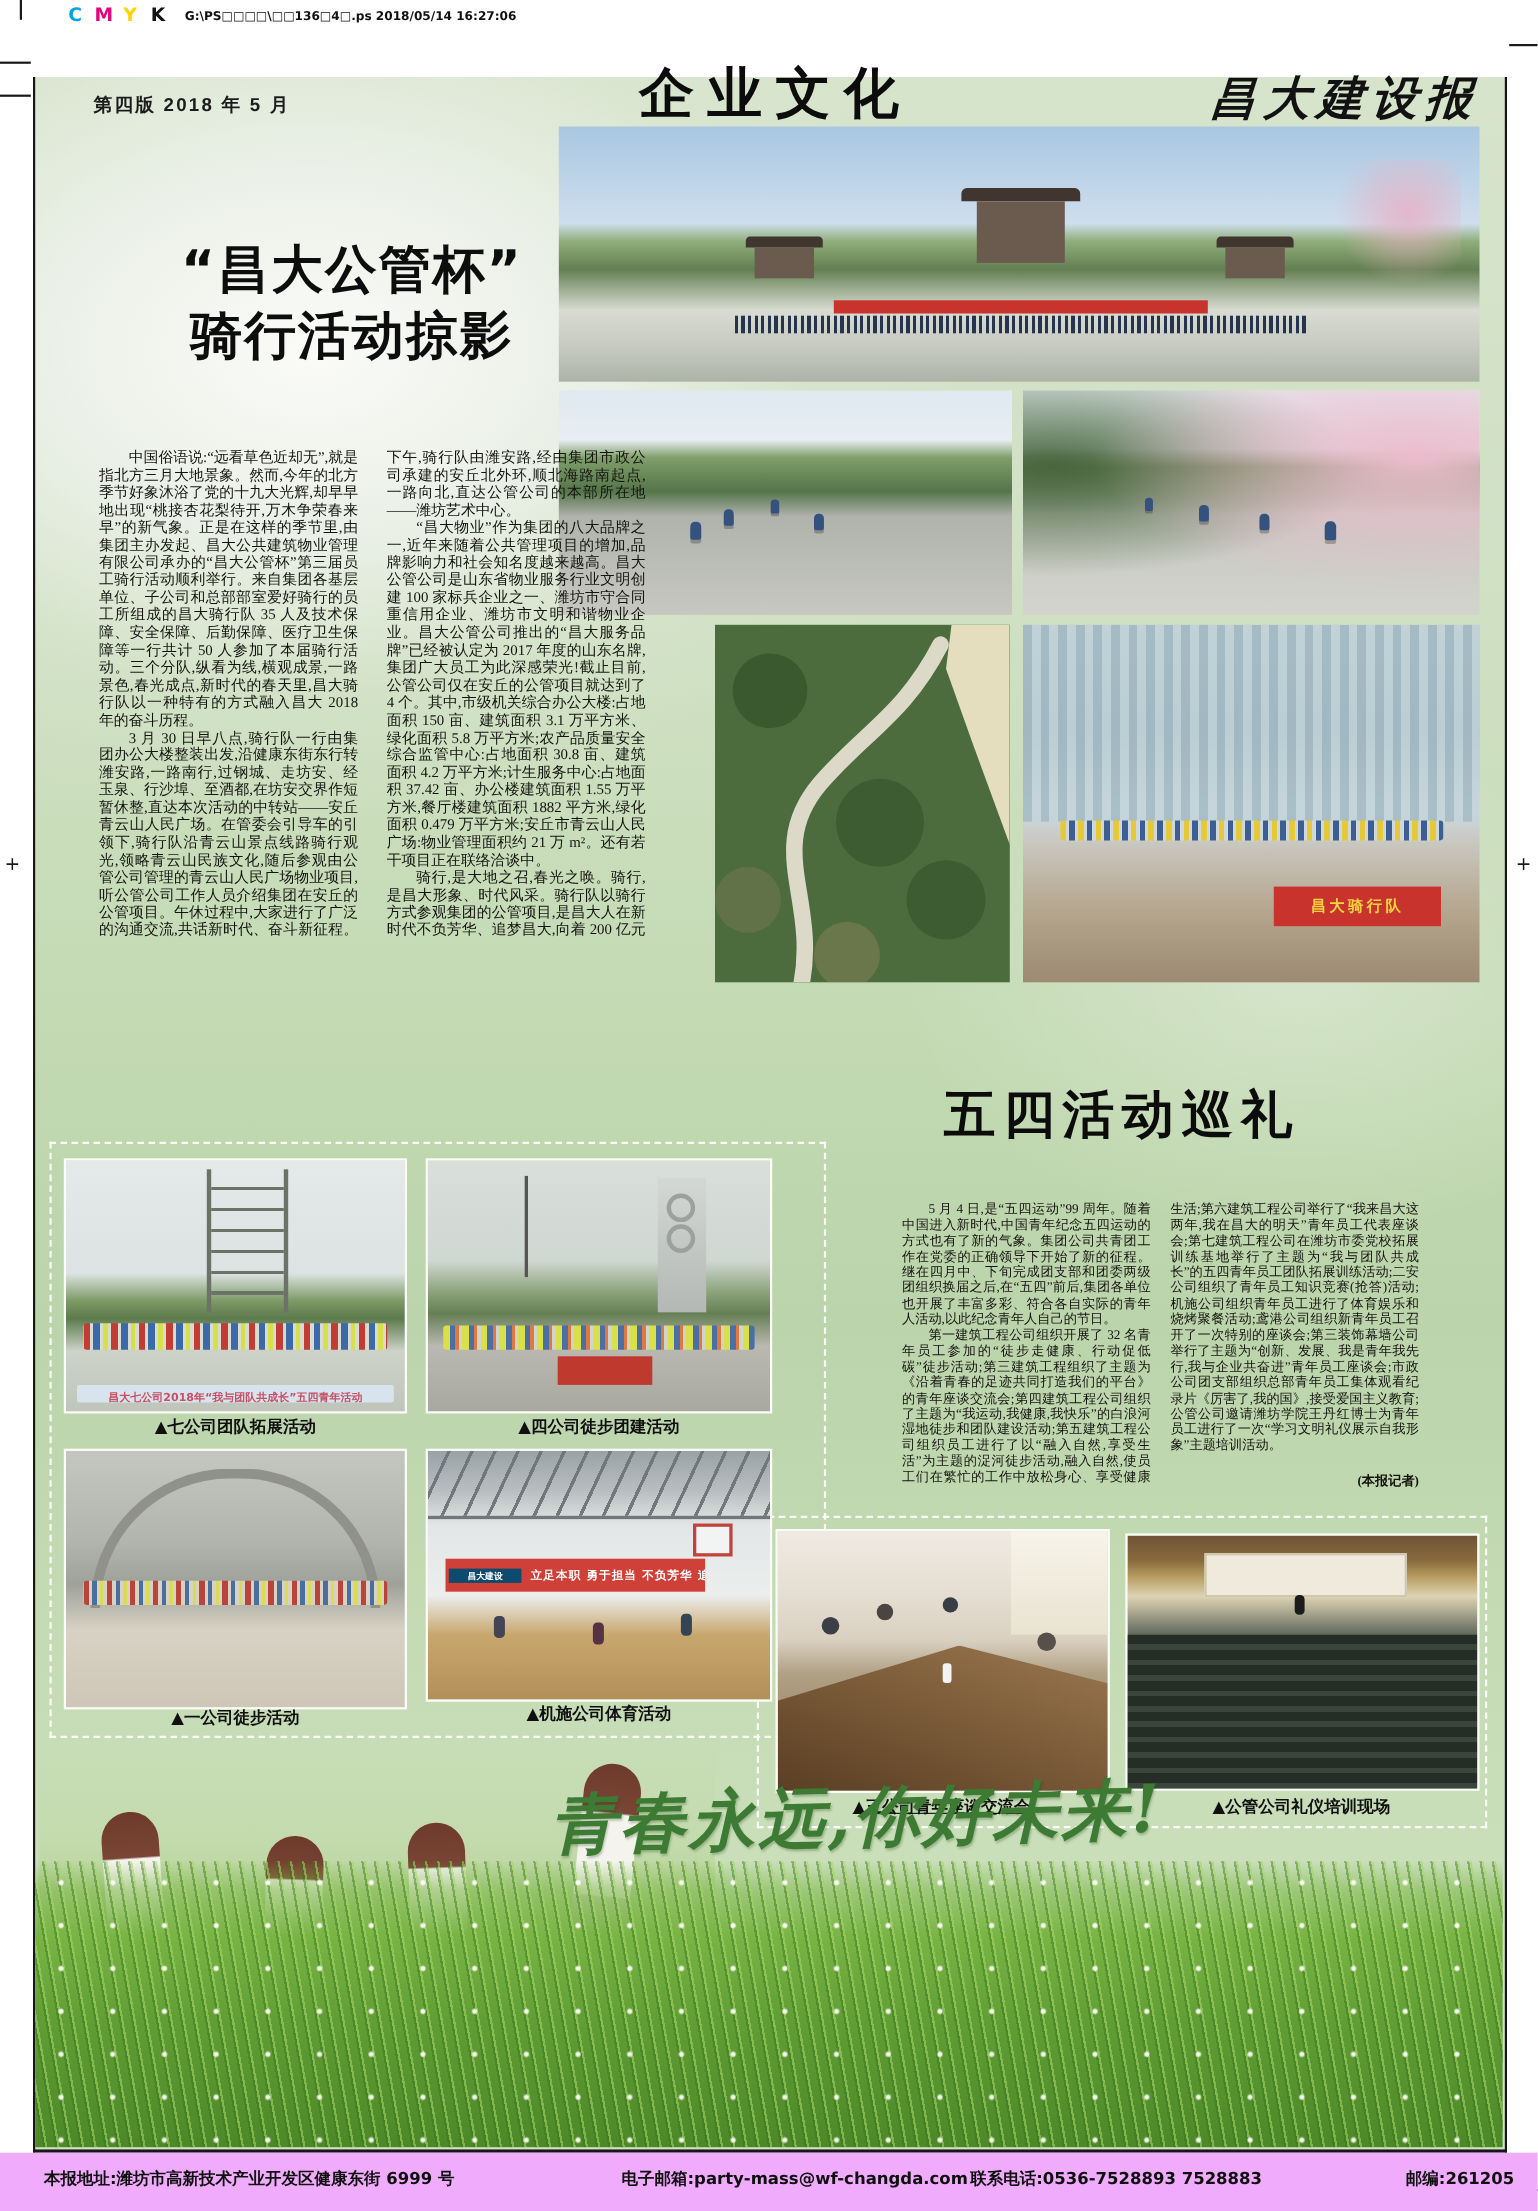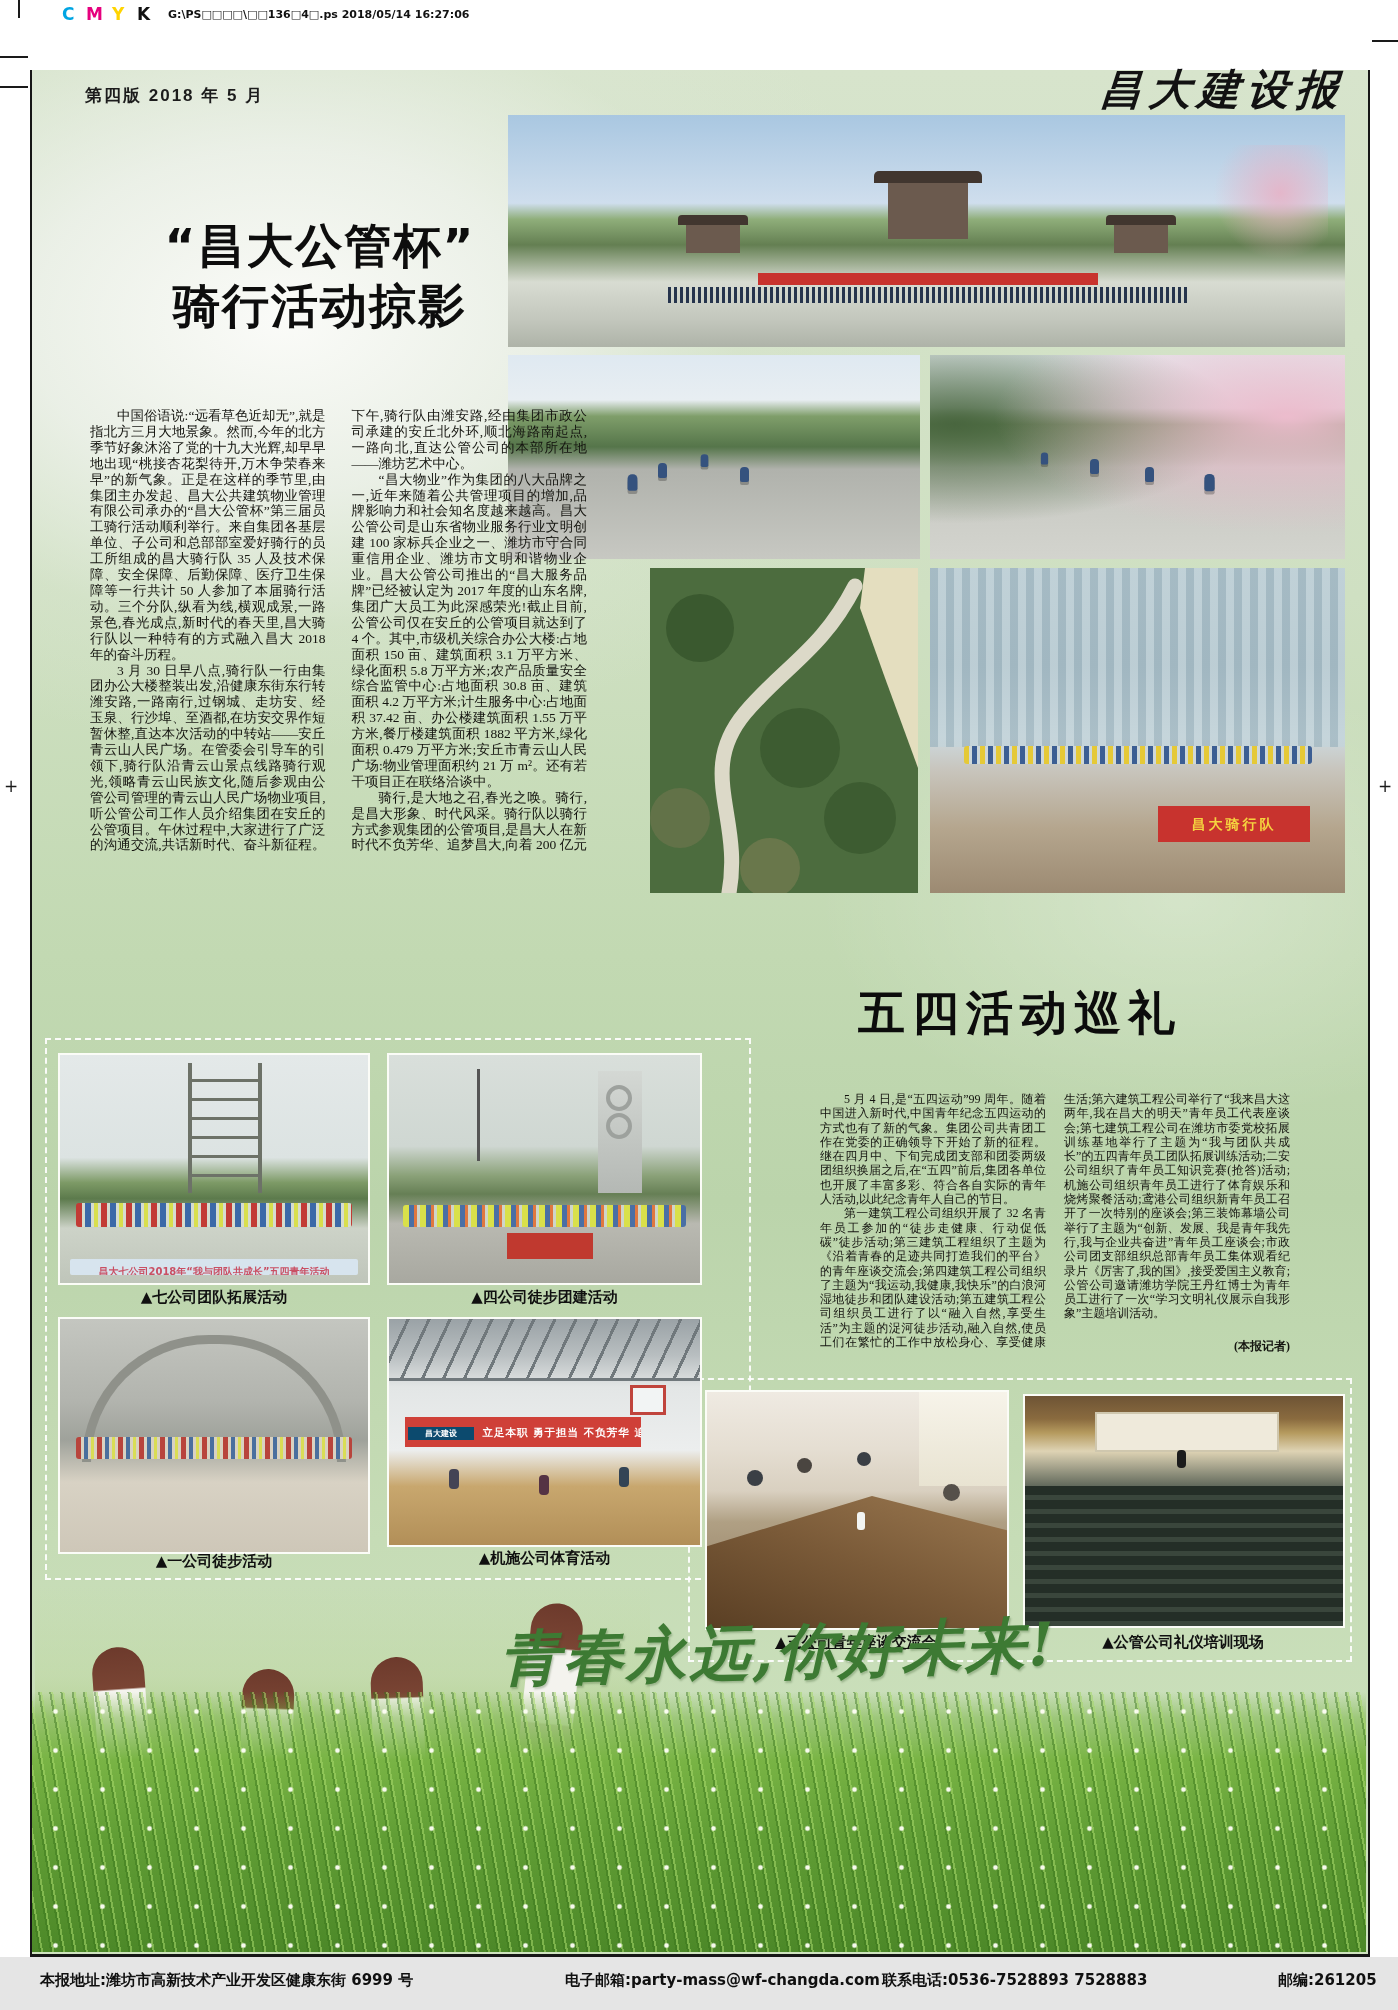--- a/index.html
+++ b/index.html
@@ -52,21 +52,21 @@
     background:
       radial-gradient(circle, rgba(255,255,246,.95) 0 1.5px, rgba(255,255,246,0) 3.2px),
       repeating-linear-gradient(80deg, rgba(255,255,255,0) 0 7px, rgba(55,115,25,.45) 7px 9px, rgba(165,215,105,.55) 9px 11px),
       linear-gradient(180deg, rgba(207,227,192,0) 0%, rgba(121,180,69,.55) 10%, #79b445 26%, #619e35 55%, #4c8828 100%);
     background-size:47px 39px, auto, auto;}
   .slogan{position:absolute;left:500px;top:1612px;width:580px;z-index:6;
     font-family:"DejaVu Serif","Liberation Serif",serif;font-style:italic;font-weight:bold;
     font-size:60px;color:#3d7a33;letter-spacing:3px;transform:rotate(-1.5deg);
     text-shadow:1px 2px 2px rgba(35,75,25,.28);white-space:nowrap;}
   
-  .footer{position:absolute;left:0;top:1957px;width:1398px;height:53px;background:#e5e5e5;text-align:right;}
+  .footer{position:absolute;left:0;top:1957px;width:1398px;height:53px;background:#f0abfc;text-align:right;}
   .fitem{position:absolute;top:14px;font-size:15px;font-weight:bold;color:#101010;
     font-family:"DejaVu Sans",sans-serif;}
   .mark{position:absolute;background:#1a1a1a;}
   .plus{position:absolute;font-size:17px;color:#1a1a1a;font-family:"DejaVu Sans",sans-serif;}
 </style>
 </head>
 <body>
 
 <div class="page">
 
@@ -83,20 +83,21 @@
   <div class="mark" style="left:0;top:86px;width:28px;height:2px;"></div>
   <div class="mark" style="left:1372px;top:40px;width:26px;height:2px;"></div>
   <span class="plus" style="left:4px;top:776px;">+</span>
   <span class="plus" style="left:1378px;top:776px;">+</span>
   <div class="mark" style="left:0;top:1990px;width:26px;height:2px;"></div>
   <div class="mark" style="left:1372px;top:1990px;width:26px;height:2px;"></div>
 
   <div class="sheet"></div>
 
   <div class="edition abs" style="left:85px;top:84px;">第四版  2018 年 5 月</div>
+  <div class="secTitle abs" style="left:450px;top:52px;width:510px;">企业文化</div>
   <div class="paperName abs" style="left:1020px;top:62px;width:325px;">昌大建设报</div>
 
   <div class="a1title abs" style="left:105px;top:216px;width:430px;">
     <div>“昌大公管杯”</div>
     <div>骑行活动掠影</div>
   </div>
 
   <div class="ph" style="left:508px;top:115px;width:837px;height:232px;
       background:linear-gradient(180deg,#a9c7e1 0%,#cfdeed 38%,#8fae7a 45%,#647f52 56%,#d8dcd2 72%,#c3c7bd 88%,#aeb3a8 100%);">
     <div style="left:366px;top:56px;width:108px;height:12px;background:#41362f;border-radius:5px 5px 0 0;"></div>

